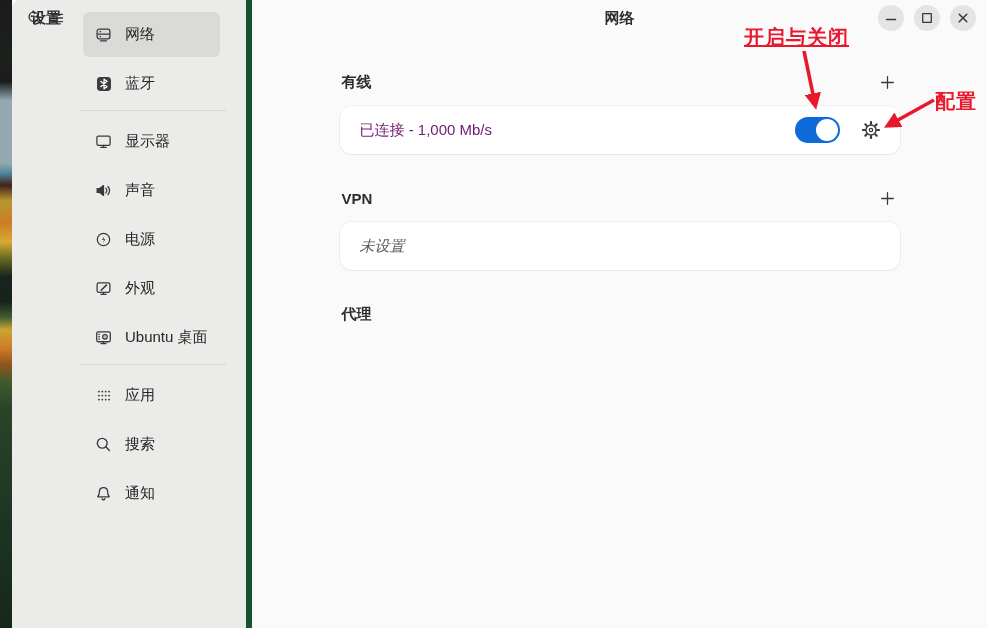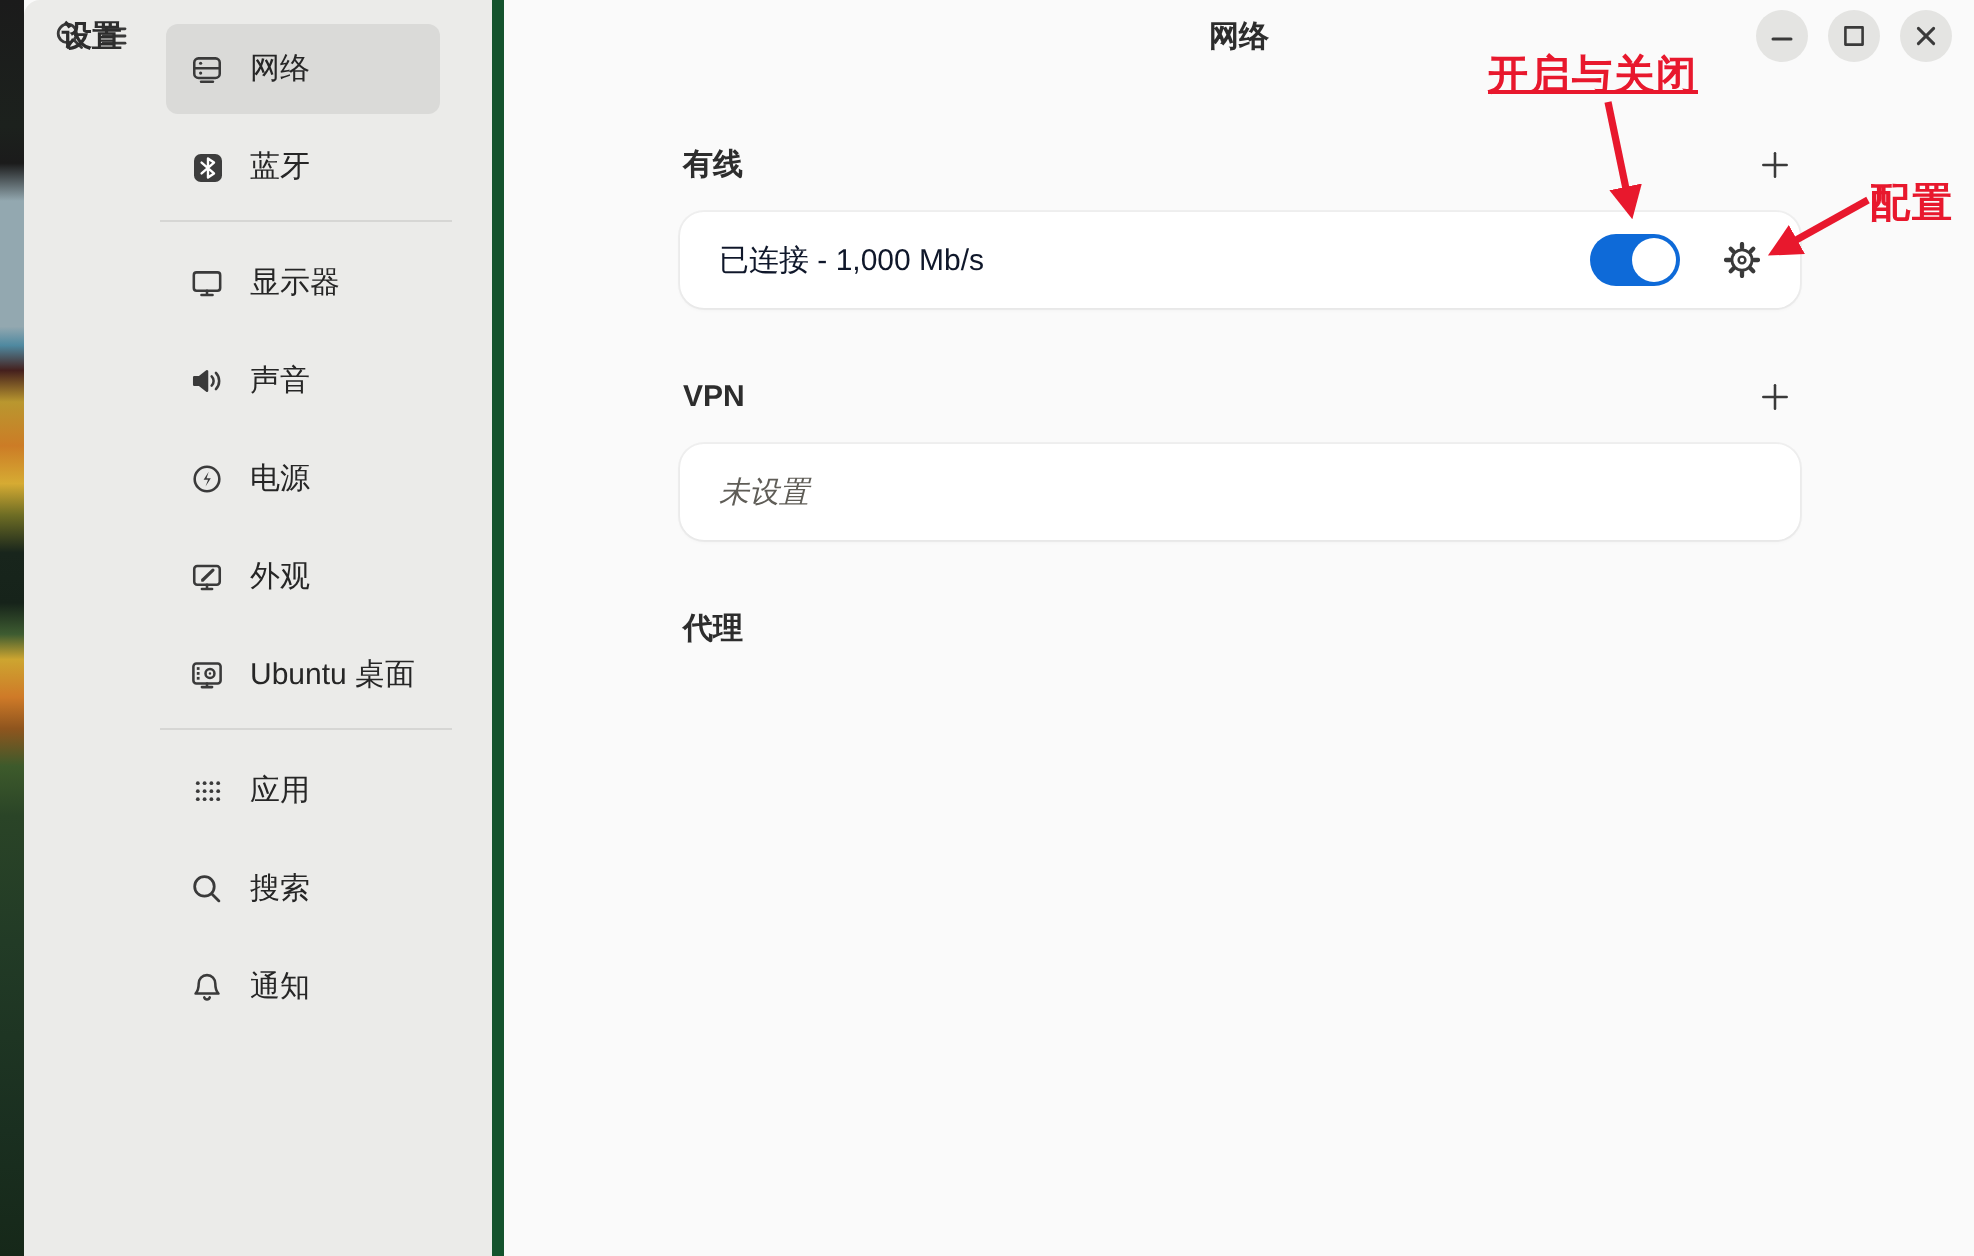--- a/index.html
+++ b/index.html
@@ -78,21 +78,21 @@
     height:24px; margin-bottom:12px; padding:0 2px;
   }
   .section-title { font-weight:bold; font-size:15px; color:#2d2d2d; }
   .add-btn { background:none; border:none; padding:2px; display:flex; }
 
   .card {
     background:#ffffff; border-radius:12px; height:48px;
     display:flex; align-items:center; padding:0 20px;
     box-shadow:0 0 0 1px rgba(0,0,0,0.045), 0 1px 2px rgba(0,0,0,0.04);
   }
-  .card .row-label { font-size:15px; color:#0f172a; flex:1; }
+  .card .row-label { font-size:15px; color:#701a75; flex:1; }
   .card .row-label.dim { color:#5f5d57;font-style:italic; }
 
   .toggle {
     width:45px; height:26px; border-radius:13px;
     background:var(--accent,#0e6ad8); position:relative; flex:none;
     border:none;
   }
   .toggle .knob {
     position:absolute; top:2px; right:2px; width:22px; height:22px;
     border-radius:50%; background:#ffffff;

